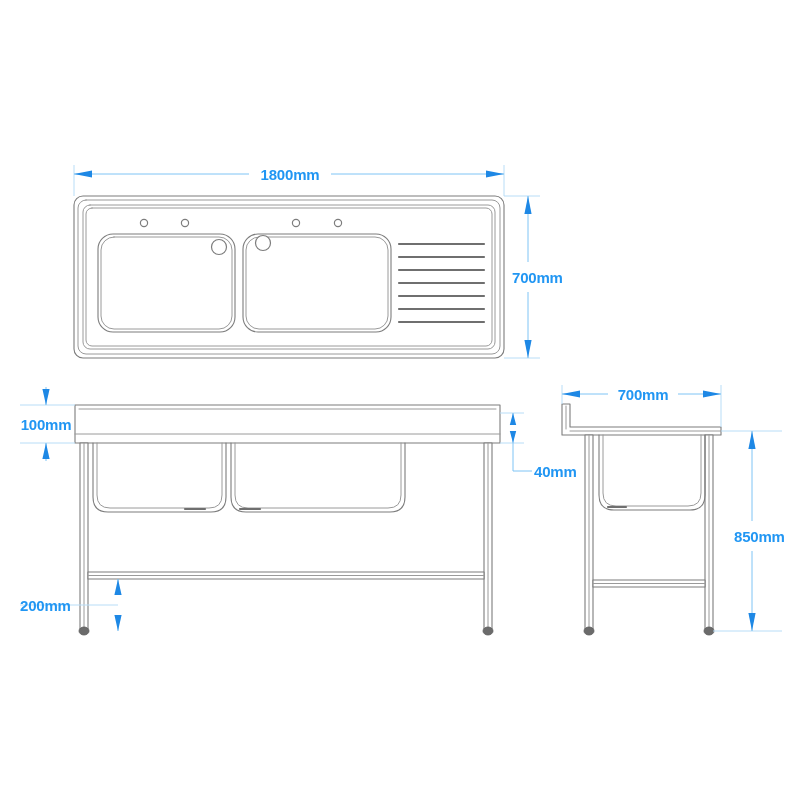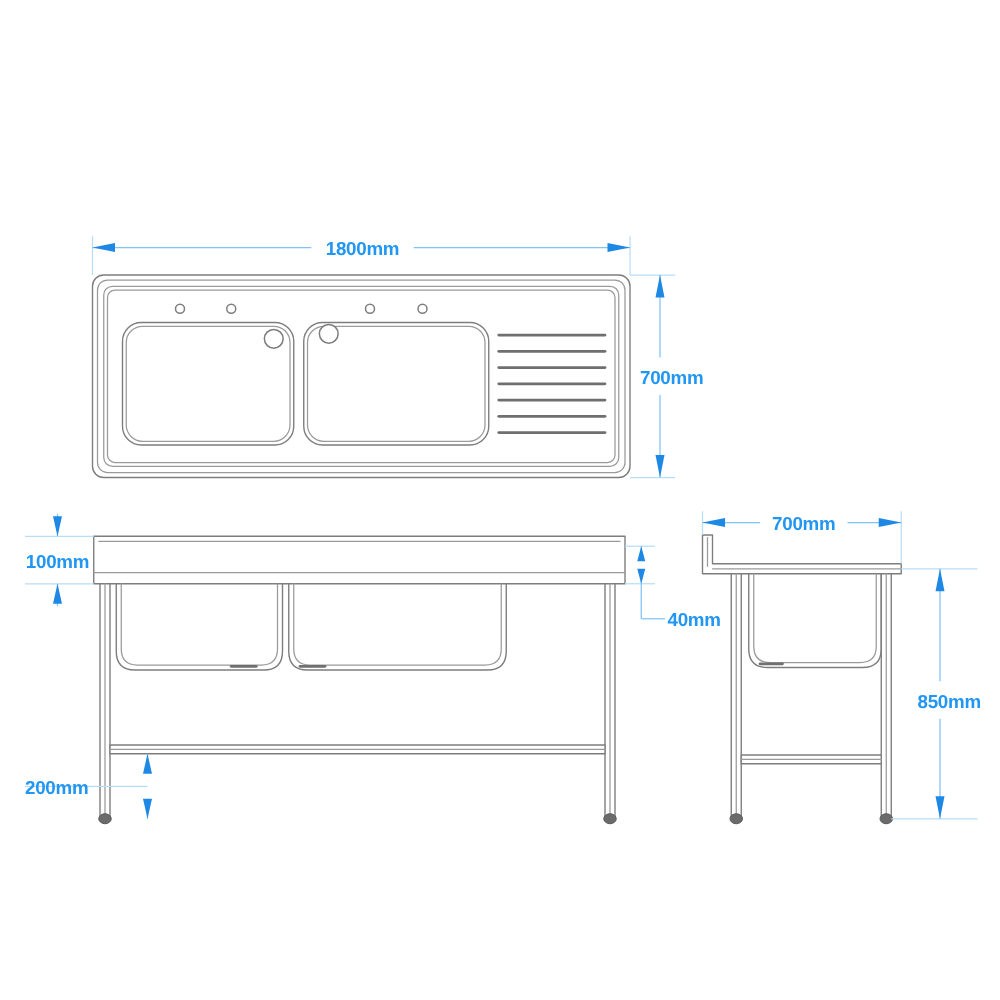--- a/index.html
+++ b/index.html
@@ -11,21 +11,20 @@
   body {
     width: 800px;
     height: 800px;
     font-family: "Liberation Sans", sans-serif;
     overflow: hidden;
   }
   #drawing-root {
     position: relative;
     width: 800px;
     height: 653px;
-    margin-top: 24px;
   }
   svg#technical-drawing {
     display: block;
     width: 800px;
     height: 800px;
   }
   .dim-text {
     font-family: "Liberation Sans", sans-serif;
     font-size: 15px;
     font-weight: bold;

